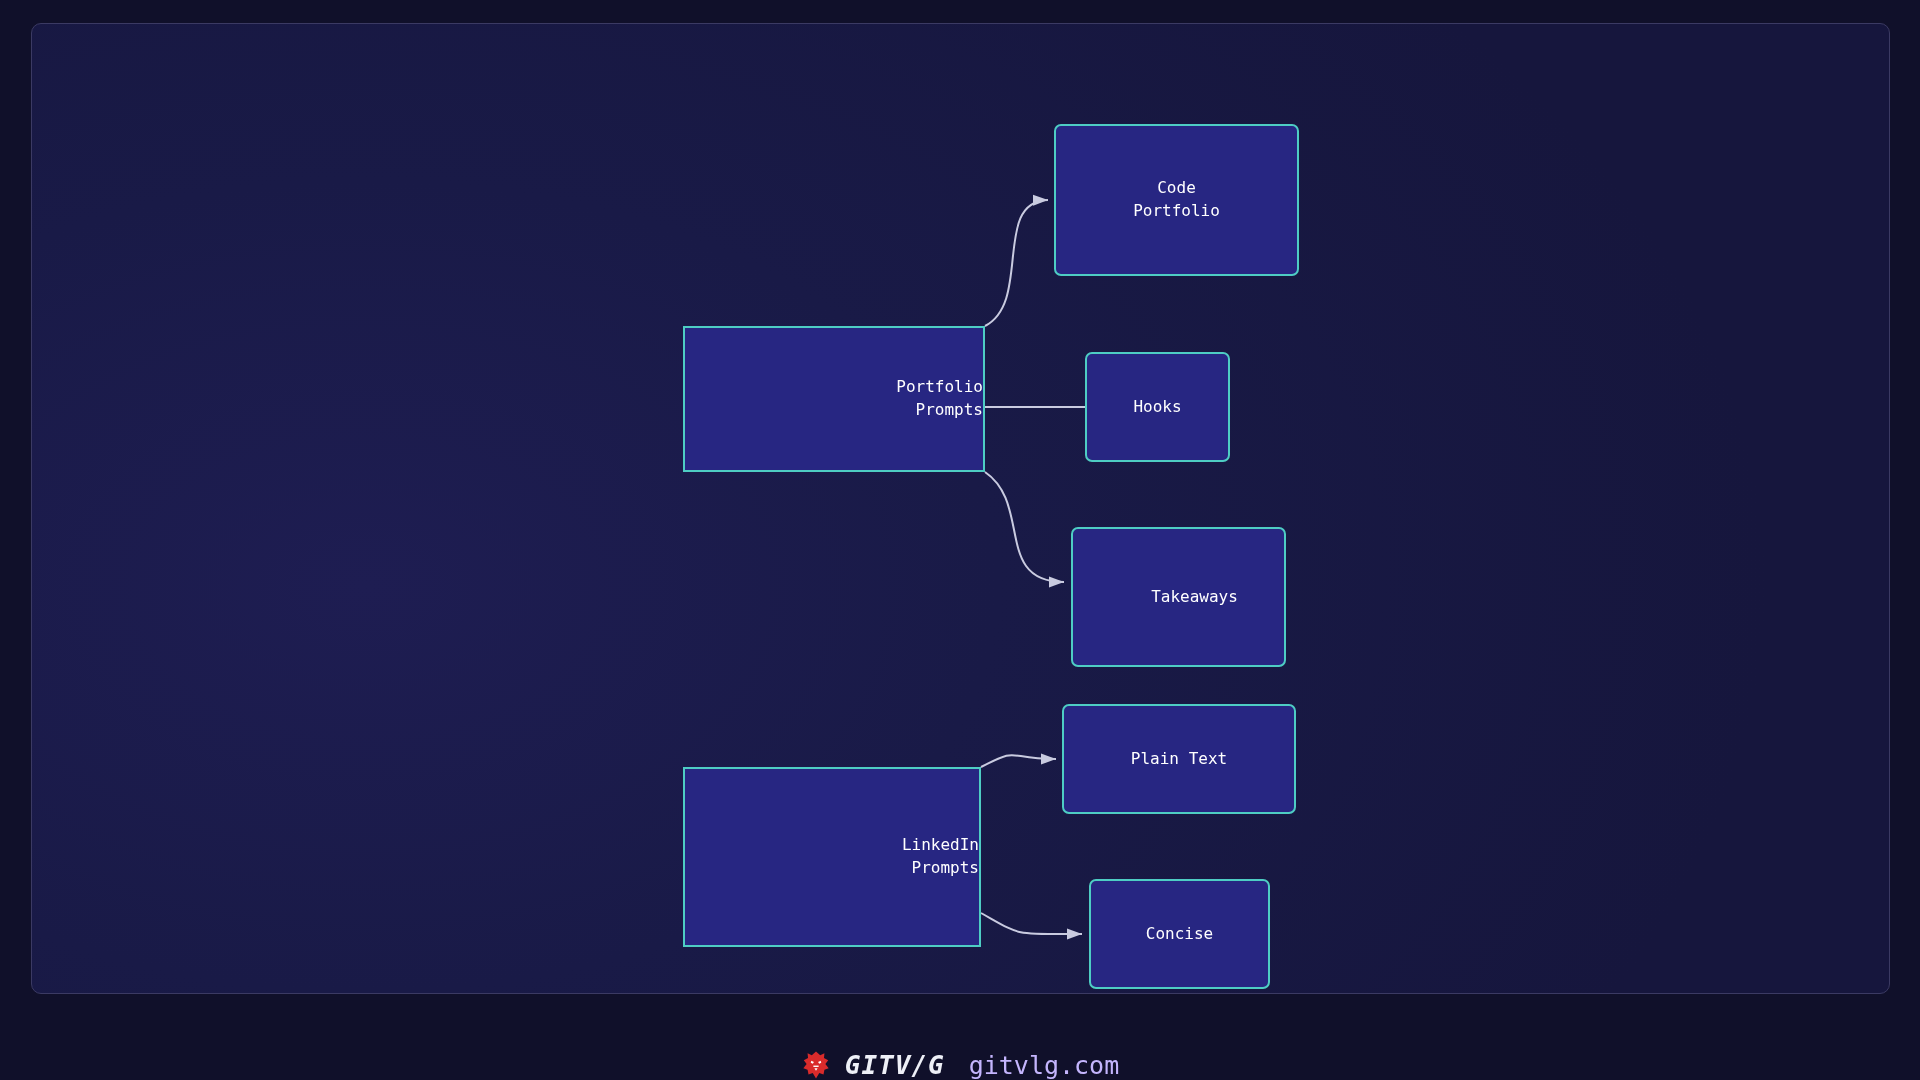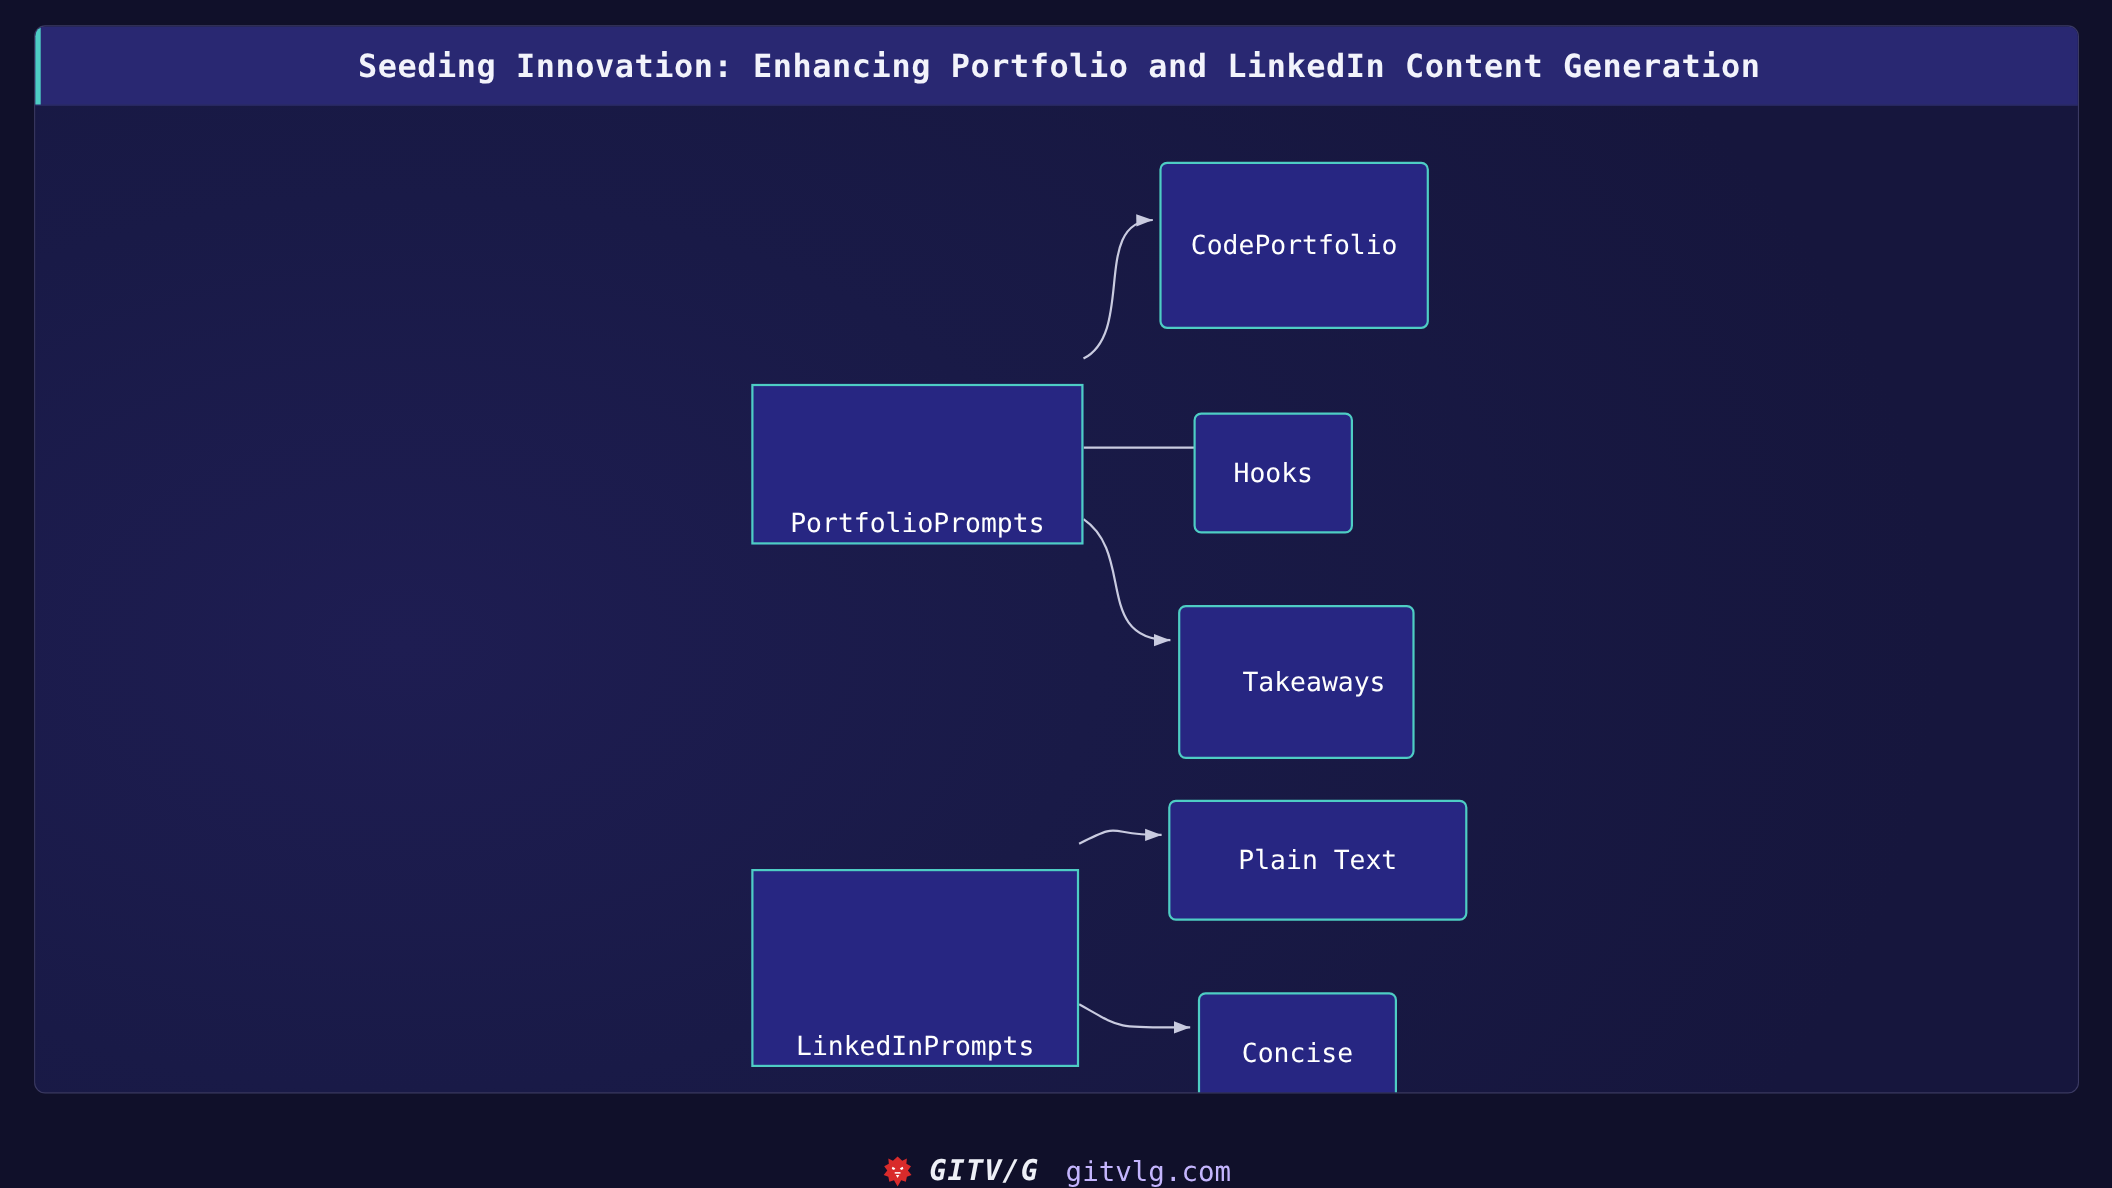--- a/index.html
+++ b/index.html
@@ -78,29 +78,28 @@
     pointer-events:none;
   }
 
   
   .node {
     position:absolute;
     border:2px solid #4ecdc4;
     background:#272682;
     color:#ffffff;
     display:flex;
-    flex-direction:row;
+    flex-direction:column;
     align-items:center;
     justify-content:center;
     font-family:"DejaVu Sans Mono", monospace;
-    font-size:24px;
+    font-size:16px;
     line-height:1.42;
     text-align:center;
     white-space:pre;
-    margin-top:23px;
   }
   .node.rounded { border-radius:7px; }
   .node.sharp   { border-radius:0;align-items:flex-end; }
   .node-line { display:block; }
 
   
   #footer {
     position:absolute;
     left:0;
     top:994px;
@@ -125,24 +124,20 @@
     font-size:25px;
     margin-left:10px;
     font-family:"DejaVu Sans Mono", monospace;
   }
 </style>
 </head>
 <body>
 
 <div id="card">
 
-  <div id="header">
-    <div id="header-accent"></div>
-    <div id="header-title">Seeding Innovation: Enhancing Portfolio and LinkedIn Content Generation</div>
-  </div>
 
   <div id="canvas">
 
     <svg id="edges" viewBox="0 0 1859 899">
       <defs>
         <marker id="arrow" markerWidth="9" markerHeight="9" refX="7.5" refY="3.2" orient="auto" markerUnits="strokeWidth">
           <path d="M0,0.4 L7.5,3.2 L0,6 z" fill="#c9cbe0"></path>
         </marker>
       </defs>
       <g id="edge-paths" fill="none" stroke="#c9cbe0" stroke-width="2">
@@ -152,21 +147,21 @@
           <path d="M 949 671 C 990 650 972 663 1024 663" marker-end="url(#arrow)"></path>
           <path d="M 949 817 C 990 840 980 838 1050 838" marker-end="url(#arrow)"></path>
         </g>
     </svg>
 
     <div id="node-layer">
         <div class="node rounded" style="left: 1022px; top: 28px; width: 245px; height: 152px; border-color: rgb(78, 205, 196); background: rgb(39, 38, 130);"><span class="node-line">Code</span><span class="node-line">Portfolio</span></div>
         <div class="node sharp" style="left: 651px; top: 230px; width: 302px; height: 146px; border-color: rgb(78, 205, 196); background: rgb(39, 38, 130);"><span class="node-line">Portfolio</span><span class="node-line">Prompts</span></div>
         <div class="node rounded" style="left: 1053px; top: 256px; width: 145px; height: 110px; border-color: rgb(78, 205, 196); background: rgb(39, 38, 130);"><span class="node-line">Hooks</span></div>
         <div class="node rounded" style="left: 1039px; top: 431px; width: 215px; height: 140px; border-color: rgb(78, 205, 196); background: rgb(39, 38, 130); padding-left: 32px;"><span class="node-line">Takeaways</span></div>
-        <div class="node rounded" style="left: 1030px; top: 608px; width: 272px; height: 110px; border-color: rgb(78, 205, 196); background: rgb(39, 38, 130);"><span class="node-line">Plain Text</span></div>
+        <div class="node rounded" style="left: 1030px; top: 608px; width: 234px; height: 110px; border-color: rgb(78, 205, 196); background: rgb(39, 38, 130);"><span class="node-line">Plain Text</span></div>
         <div class="node sharp" style="left: 651px; top: 671px; width: 298px; height: 180px; border-color: rgb(78, 205, 196); background: rgb(39, 38, 130);"><span class="node-line">LinkedIn</span><span class="node-line">Prompts</span></div>
         <div class="node rounded" style="left: 1057px; top: 783px; width: 181px; height: 110px; border-color: rgb(78, 205, 196); background: rgb(39, 38, 130);"><span class="node-line">Concise</span></div>
       </div>
   </div>
 </div>
 
 <div id="footer">
   <svg id="brand-logo" viewBox="0 0 32 32">
     <path d="M16 1.5 L20.5 5.5 L25 3.5 L24.5 8.5 L29 11 L26 15
              L29.5 19.5 L25 21 L24 26 L19.5 24.5 L16 30.5

